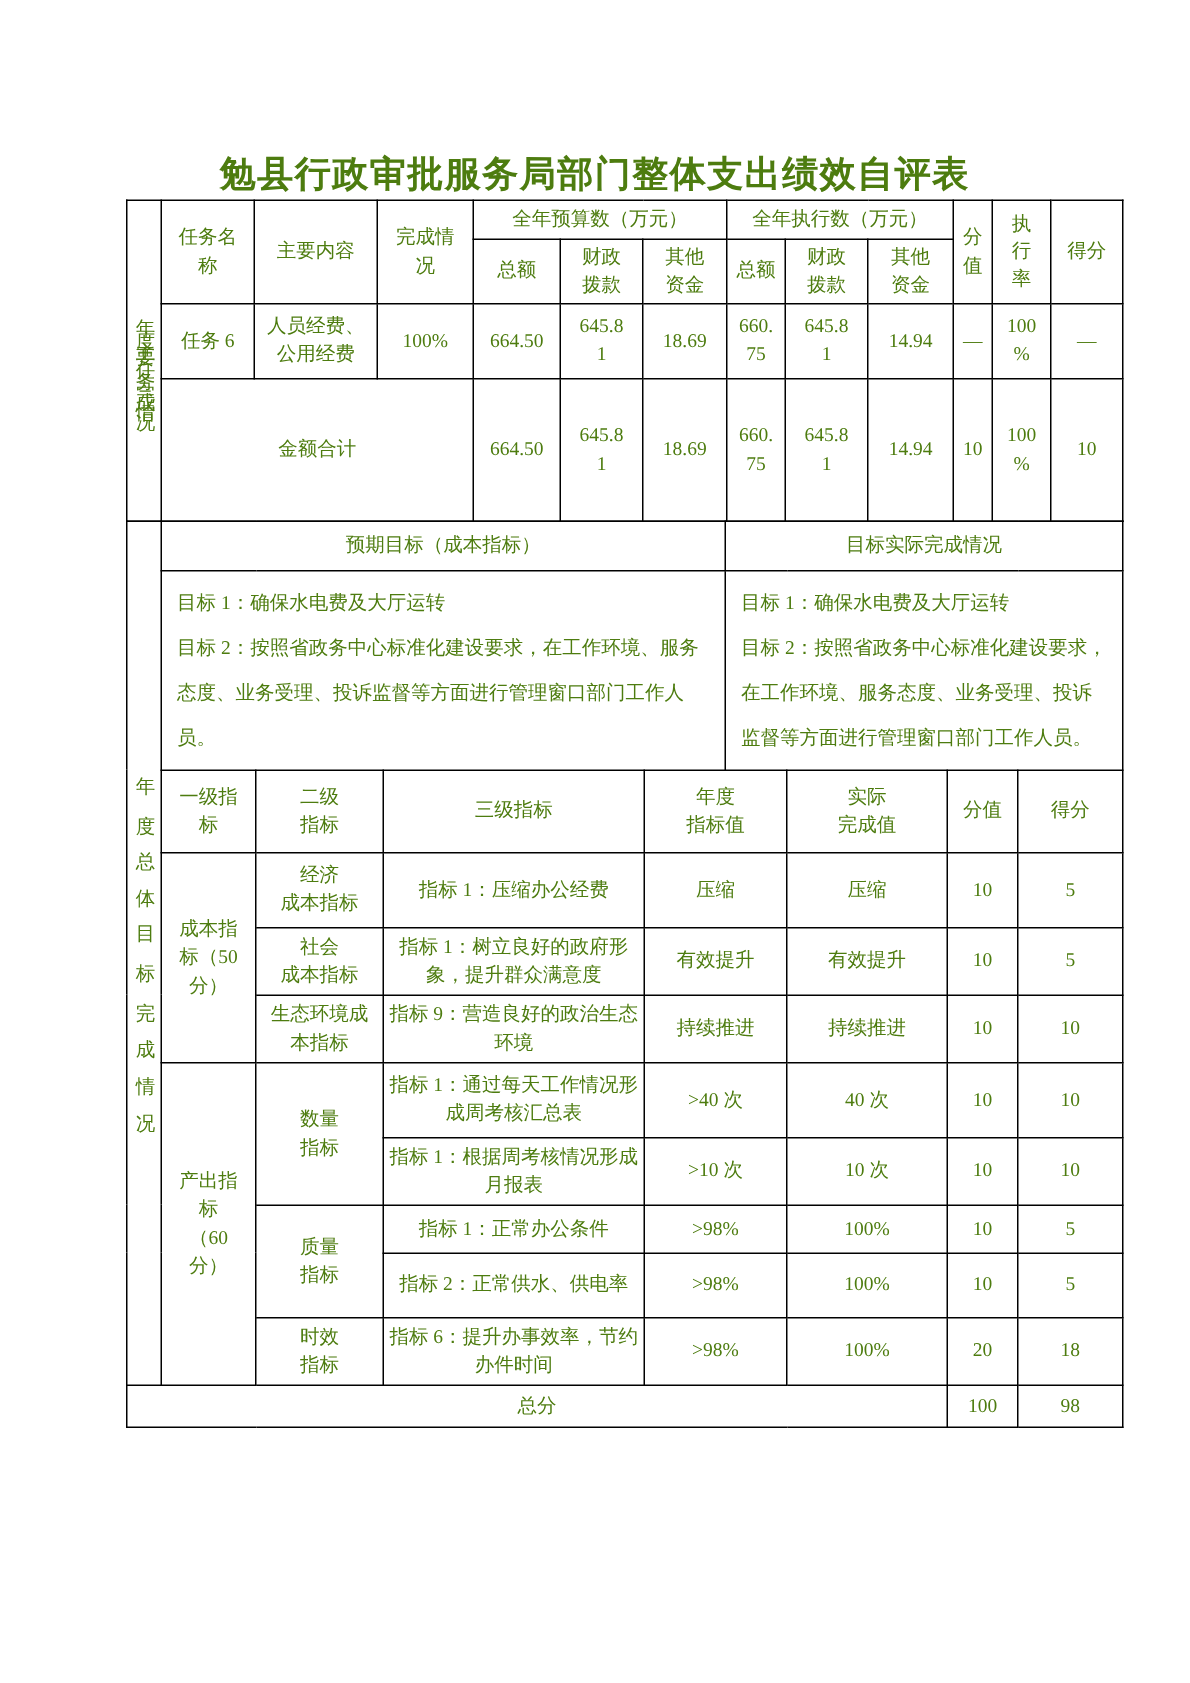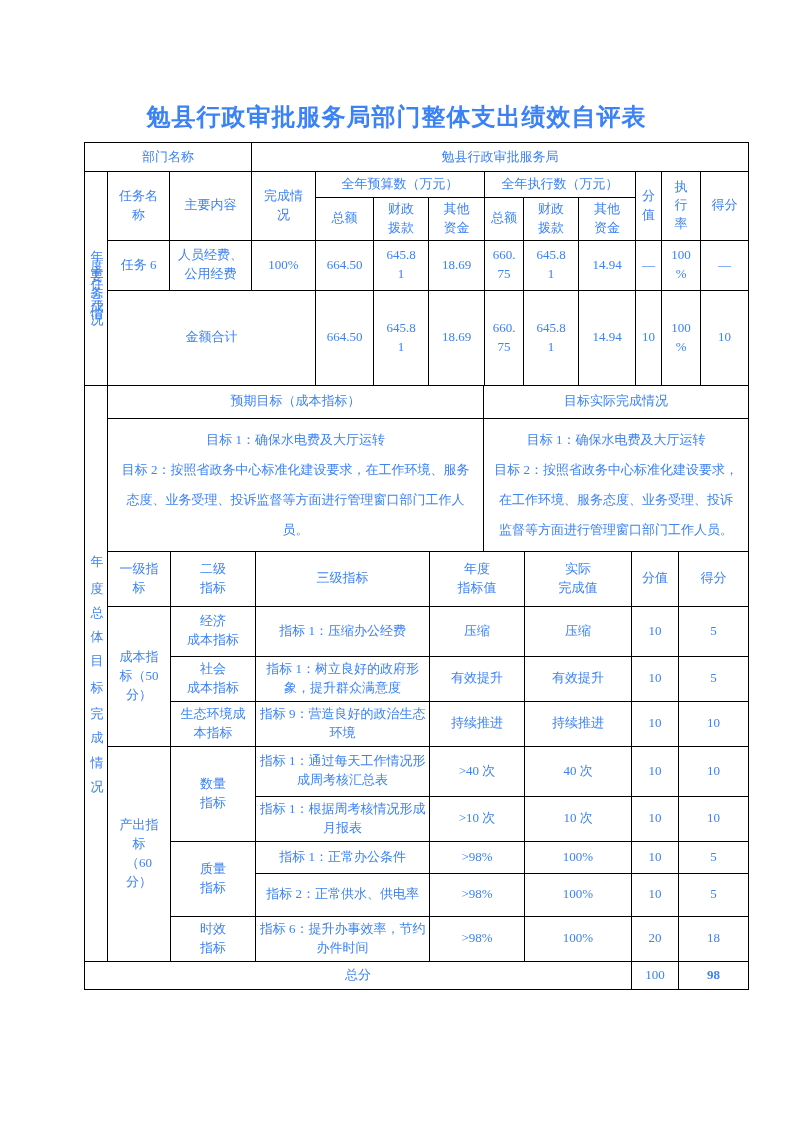--- a/index.html
+++ b/index.html
@@ -2,21 +2,21 @@
 <html><head>
 <meta charset="utf-8">
 <style>
   * { margin: 0; padding: 0; box-sizing: border-box; }
   html, body { background: #fff; }
   .page {
     position: relative;
     width: 793px; height: 1122px;
     background: #fff;
     font-family: "Liberation Serif", "DejaVu Serif", serif;
-    color: #3b82f6;
+    color: #4d7c0f;
     overflow: hidden;
     padding-top: 100px;
   }
   .doc-title {
     text-align: center;
     font-size: 24px;
     font-weight: bold;
     line-height: 34px;
     letter-spacing: 1px;
   }
@@ -37,56 +37,44 @@
     border: 1px solid #000;
     text-align: center;
     vertical-align: middle;
     padding: 2px 2px;
     line-height: 1.45;
     white-space: pre-line;
     overflow: hidden;
   }
   .tbl.join { margin-top: -1px; }
   td.goals-text {
-    text-align: center;
+    text-align: left;
     padding: 6px 10px;
     line-height: 30px;
     vertical-align: middle;
   }
   td.vlabel-cell { padding: 0; }
   .vlabel {
     display: inline-block;
     writing-mode: vertical-lr;
     text-orientation: upright;
     white-space: normal;
   }
   .vlabel.tight { letter-spacing: 7px; }
   .vlabel.loose { letter-spacing: 25px; }
-  .bold { font-weight: bold; }
+  .bold { font-weight: normal; }
   .num { letter-spacing: 0; }
 </style>
 </head>
 <body>
 
 <div class="page">
 
   <div class="doc-title">勉县行政审批服务局部门整体支出绩效自评表</div>
 
-  <table class="tbl" style="margin-top:8px">
-    <colgroup>
-        <col style="width:167px">
-        <col style="width:497px">
-      </colgroup>
-    <tbody>
-        <tr style="height:29px">
-      <td>部门名称</td>
-      <td>勉县行政审批服务局</td>
-    </tr>
-  </tbody>
-    </table>
 
   <table class="tbl join">
     <colgroup>
       <col style="width:23px">
         <col style="width:62px">
         <col style="width:82px">
         <col style="width:64px">
       <col style="width:58px">
         <col style="width:55px">
         <col style="width:56px">

